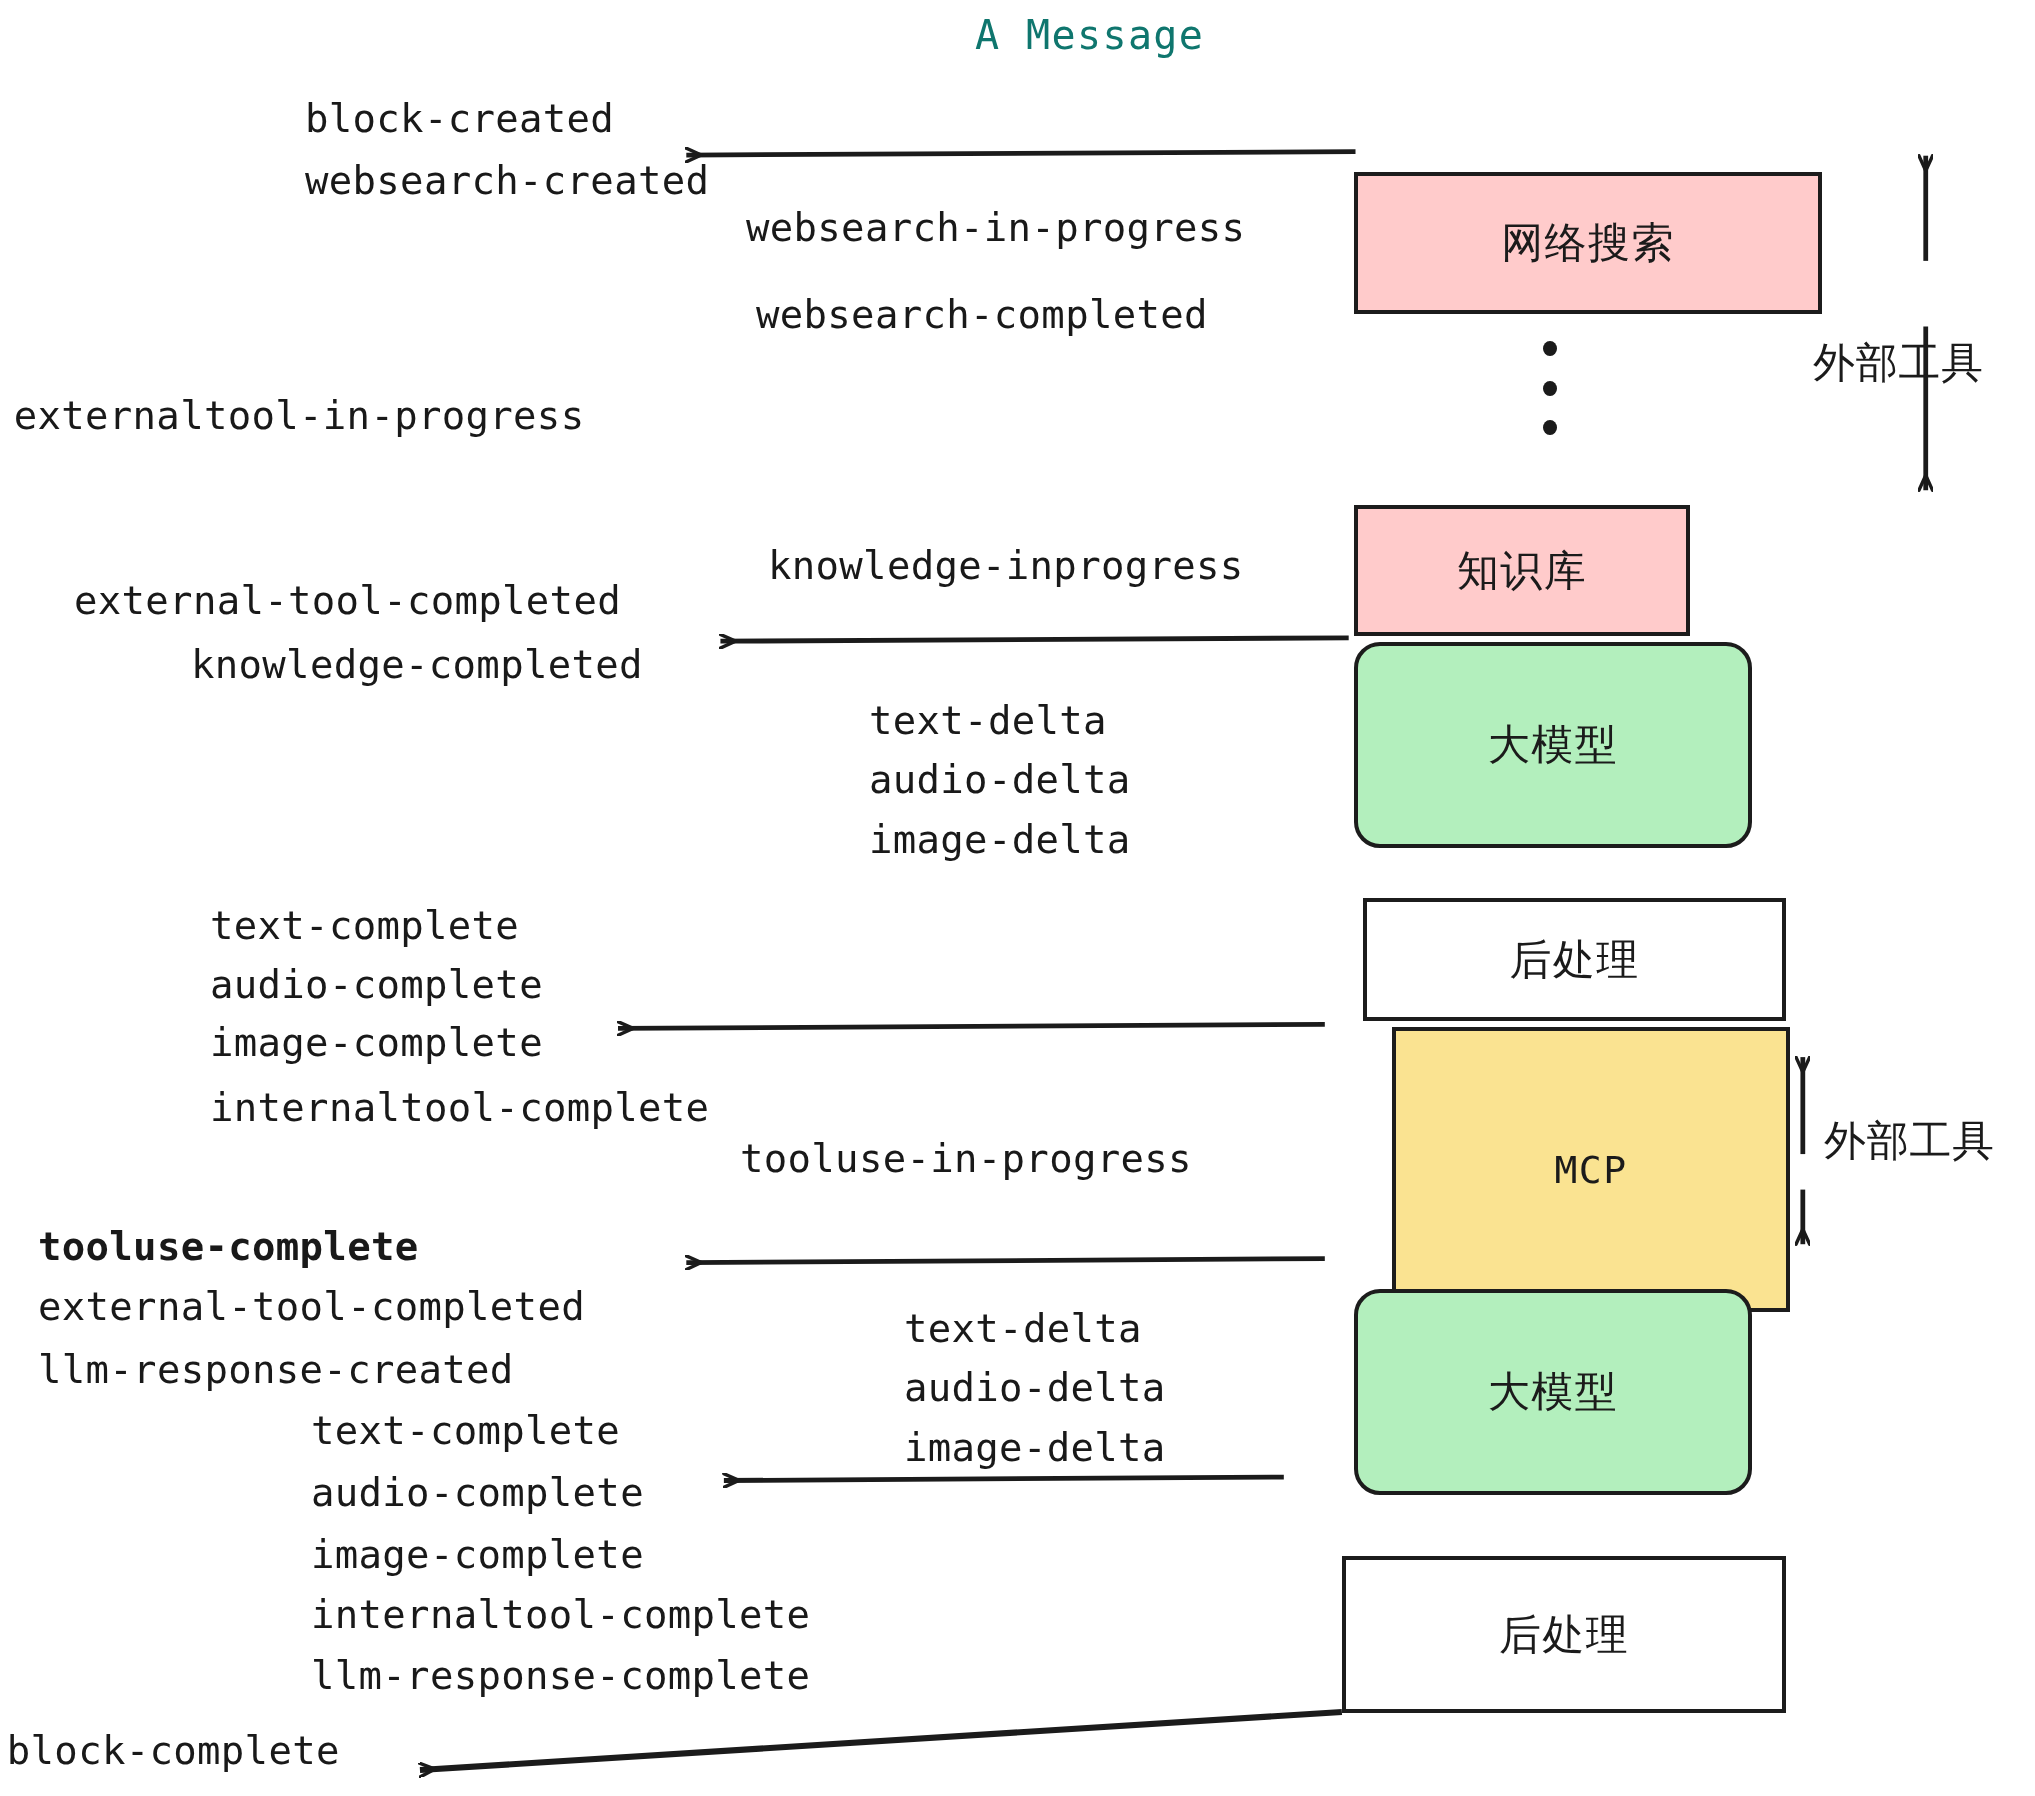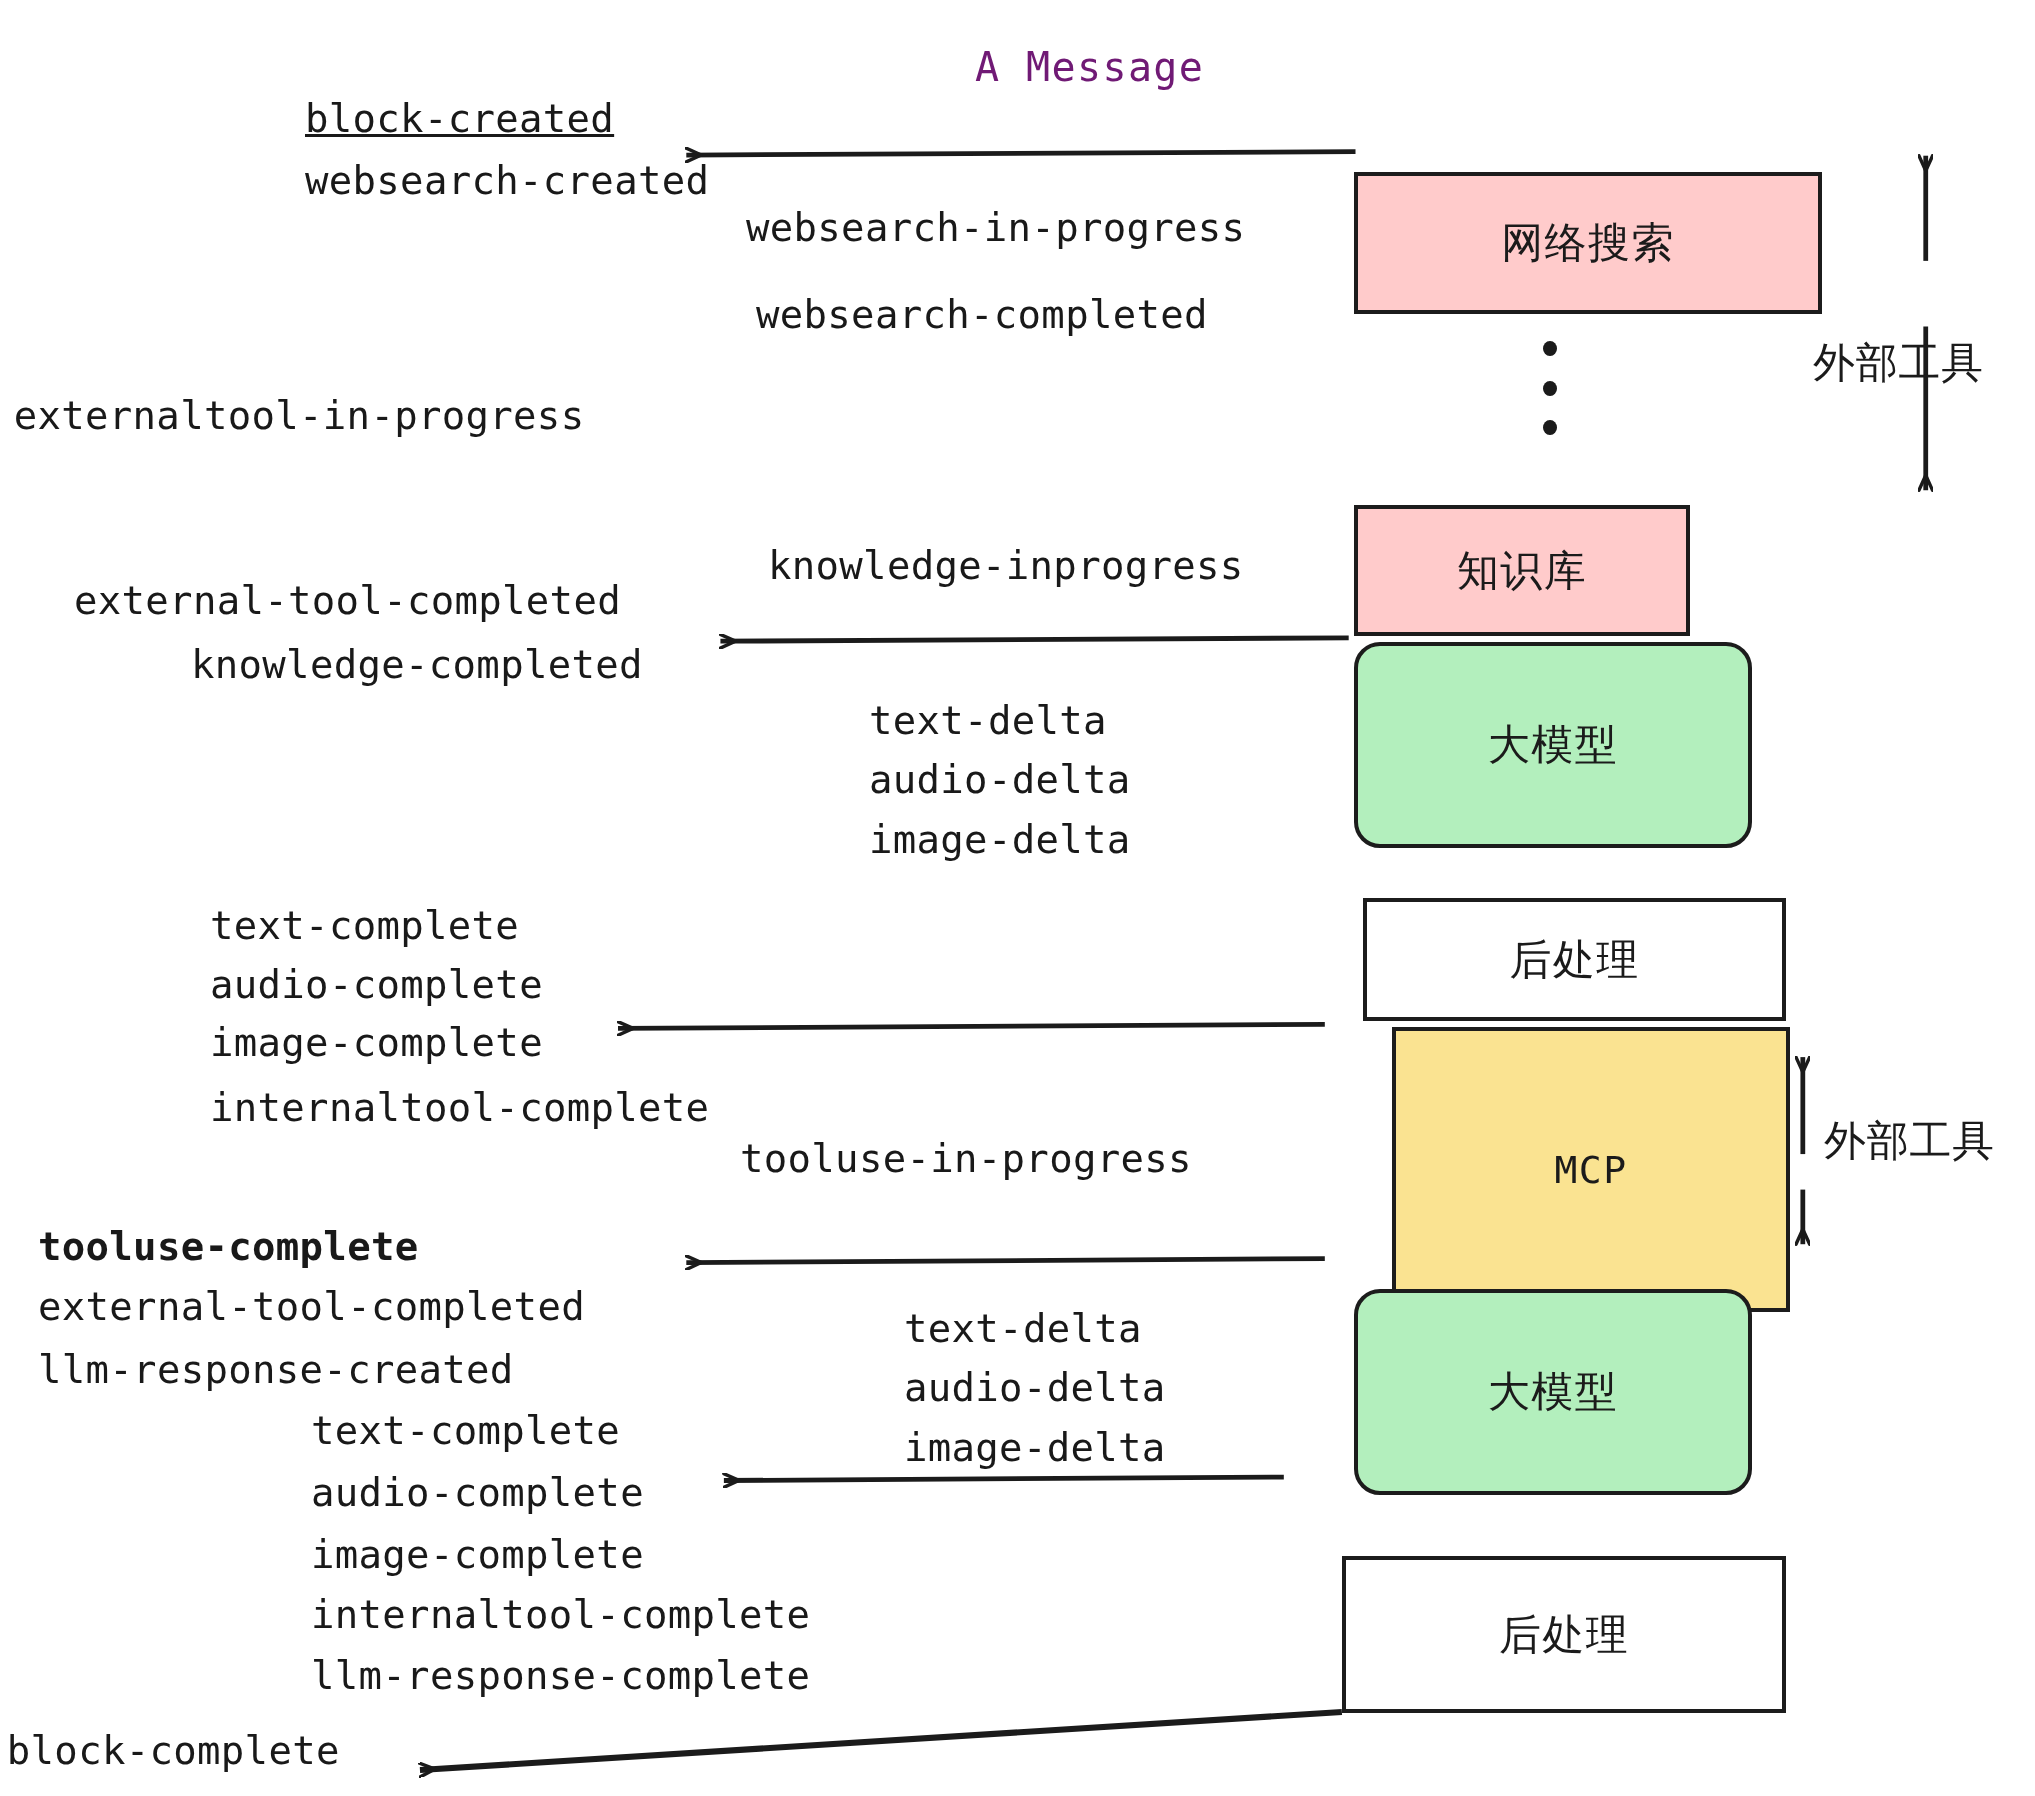--- a/index.html
+++ b/index.html
@@ -19,24 +19,23 @@
     position: absolute;
     top: 0; left: 0;
     width: 2035px;
     height: 1796px;
     pointer-events: none;
   }
   .title {
     position: absolute;
     font-family: "DejaVu Sans Mono", "Liberation Mono", monospace;
     font-size: 40px;
-    color: #701a75;
+    color: #0f766e;
     white-space: nowrap;
     letter-spacing: 1.4px;
-    margin-top: 32px;
   }
   .evt {
     position: absolute;
     font-family: "DejaVu Sans Mono", "Liberation Mono", monospace;
     font-size: 39px;
     color: #191919;
     white-space: nowrap;
     letter-spacing: 0.3px;
   }
   .node {
@@ -140,21 +139,21 @@
     <span>大模型</span>
   </div>
 
   <div class="node node-white" style="left:1342px; top:1556px; width:444px; height:157px;">
     <span>后处理</span>
   </div>
 
   <div class="side-label" style="left:1813px; top:335px;">外部工具</div>
   <div class="side-label" style="left:1824px; top:1113px;">外部工具</div>
 
-  <div class="evt" style="left:305px;  top:96px;text-decoration:underline;">block-created</div>
+  <div class="evt" style="left:305px;  top:96px;">block-created</div>
   <div class="evt" style="left:305px;  top:158px;">websearch-created</div>
   <div class="evt" style="left:746px; top:205px;">websearch-in-progress</div>
   <div class="evt" style="left:756px; top:292px;">websearch-completed</div>
   <div class="evt" style="left:13.7px;   top:393px;">externaltool-in-progress</div>
   <div class="evt" style="left:768px; top:543px;">knowledge-inprogress</div>
   <div class="evt" style="left:74px;  top:578px;">external-tool-completed</div>
   <div class="evt" style="left:191px;  top:642px;">knowledge-completed</div>
   <div class="evt" style="left:869px; top:698px;">text-delta</div>
   <div class="evt" style="left:869px; top:757px;">audio-delta</div>
   <div class="evt" style="left:869px; top:817px;">image-delta</div>

